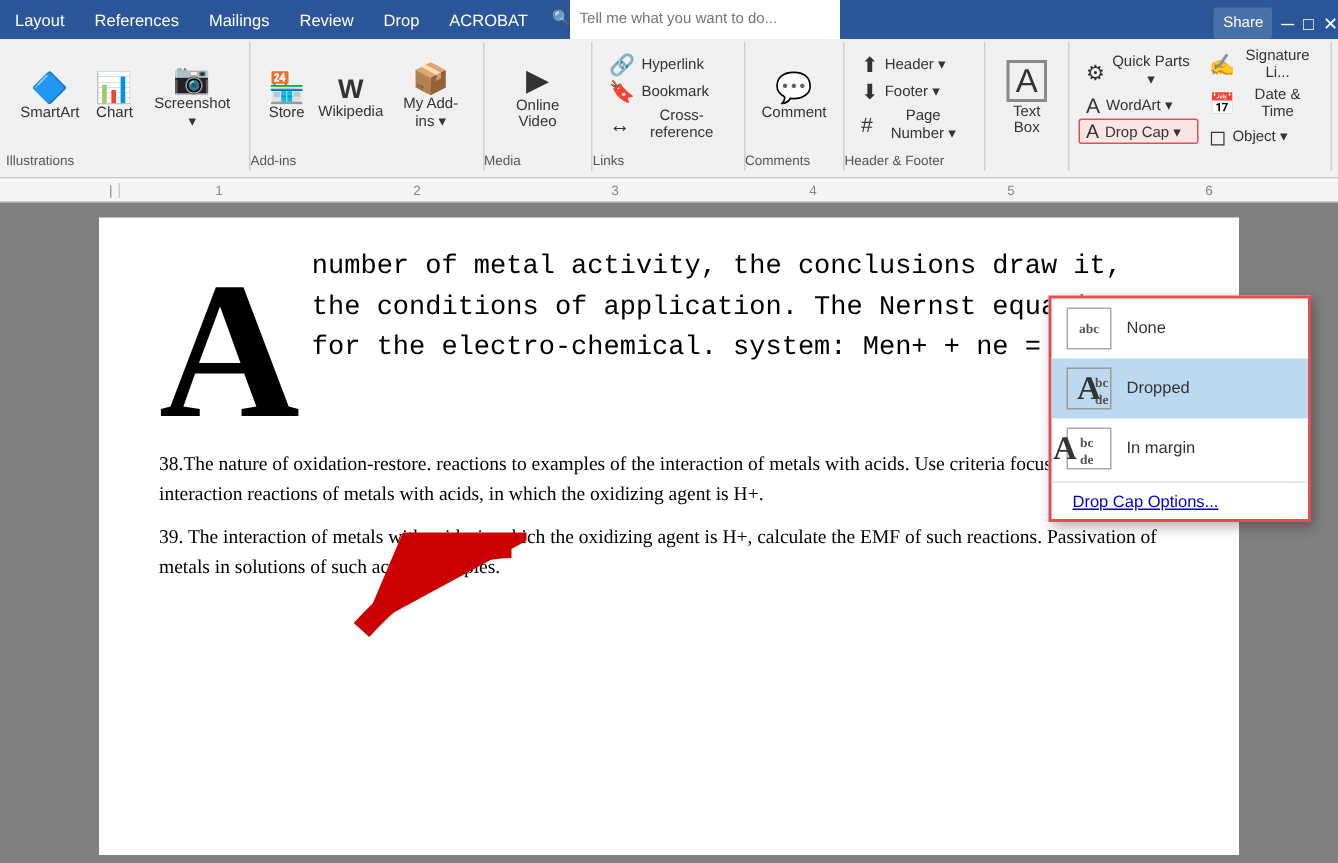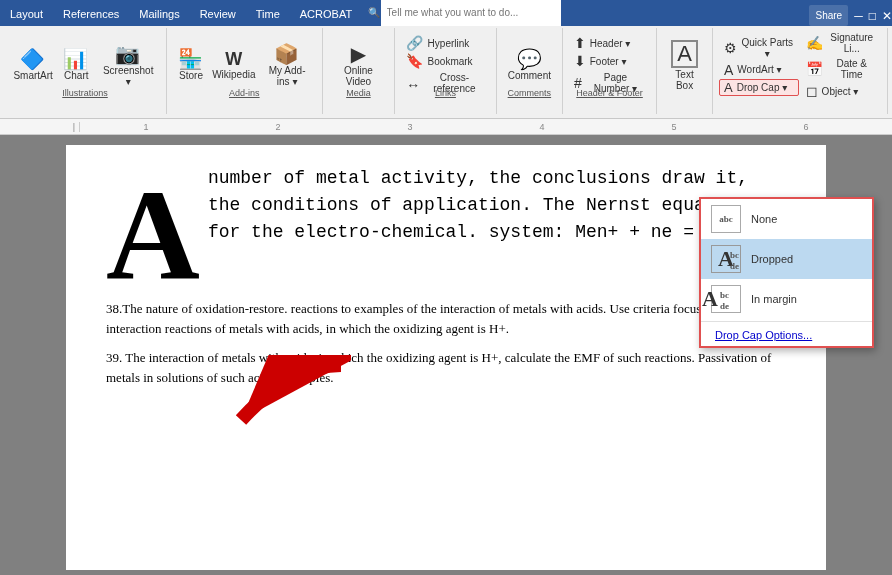--- a/index.html
+++ b/index.html
@@ -39,24 +39,23 @@
       align-items: center;
       border-right: 1px solid #d0d0d0;
       padding: 2px 6px 0 6px;
       position: relative;
     }
 
     .ribbon-group-label {
       font-size: 9px;
       color: #555;
       position: absolute;
-      bottom: 16px;
-      text-align: center;
+      bottom: 2px;
+      text-align: left;
       width: 100%;
-      text-decoration: underline;
     }
 
     .ribbon-group-items {
       display: flex;
       flex-direction: row;
       align-items: center;
       flex: 1;
       gap: 2px;
       padding-bottom: 14px;
     }
@@ -274,21 +273,21 @@
     }
   </style>
 </head>
 <body>
 
 <div class="ribbon-tabs">
   <div class="ribbon-tab">Layout</div>
   <div class="ribbon-tab">References</div>
   <div class="ribbon-tab">Mailings</div>
   <div class="ribbon-tab">Review</div>
-  <div class="ribbon-tab">Time</div>
+  <div class="ribbon-tab">Drop</div>
   <div class="ribbon-tab">ACROBAT</div>
   <div style="display:flex;align-items:center;margin-left:6px;">
     <span style="color:white;font-size:10px;">🔍</span>
     <input class="search-input" style="width: 180px; height: 28px; font-size: 10px;" placeholder="Tell me what you want to do...">
   </div>
   <div class="top-right-buttons">
     <span class="top-right-btn">Share</span>
     <span style="color:white;font-size:12px;cursor:pointer;">─</span>
     <span style="color:white;font-size:12px;cursor:pointer;">□</span>
     <span style="color:white;font-size:12px;cursor:pointer;">✕</span>

